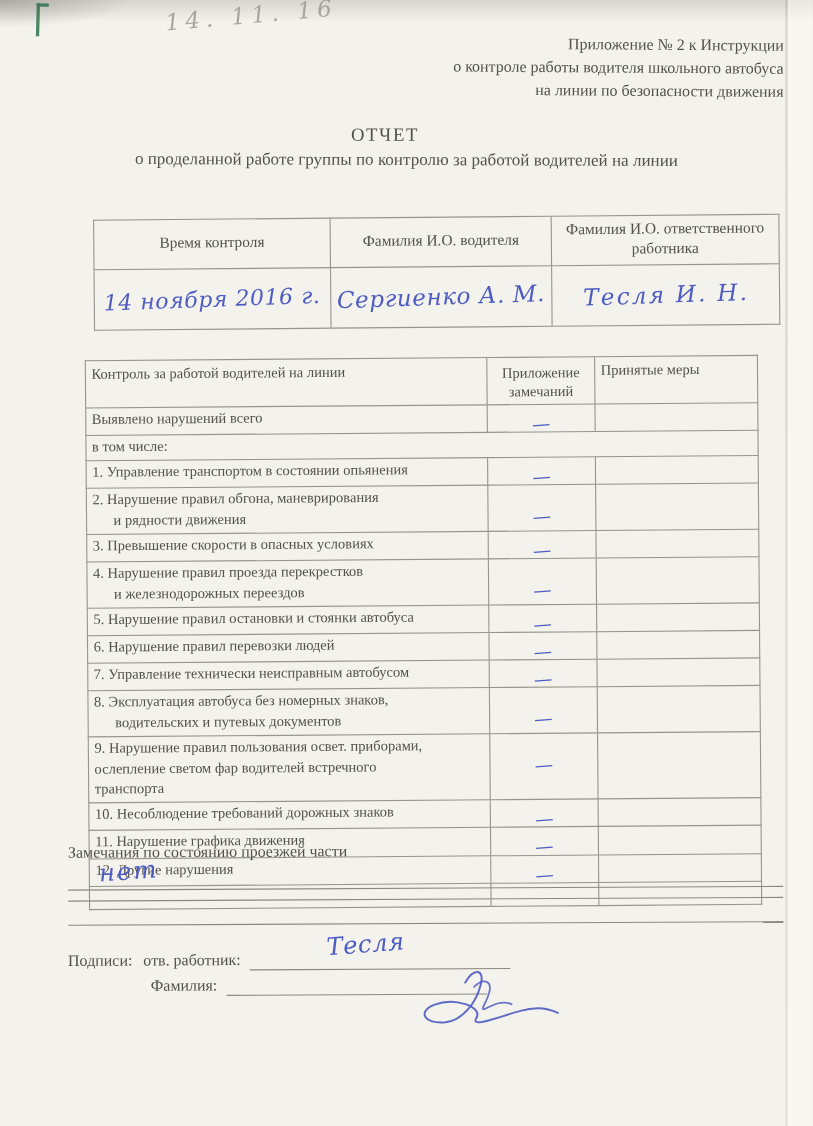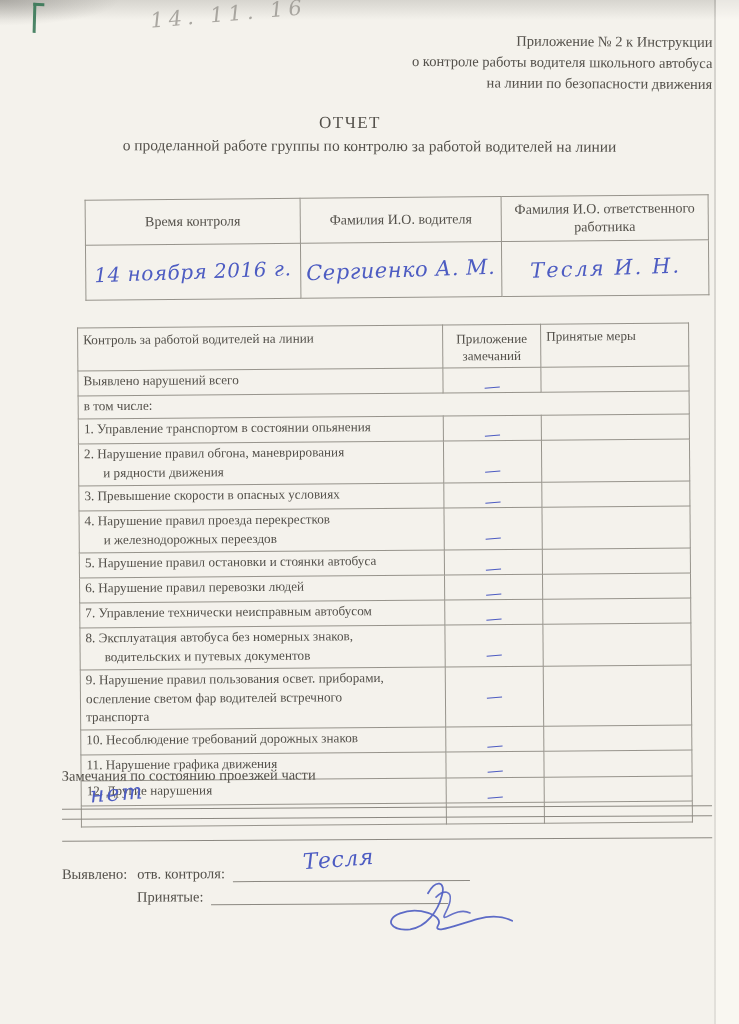--- a/index.html
+++ b/index.html
@@ -218,28 +218,28 @@
       <span class="fill">
         <span class="hw hw-net">нет</span>
       </span>
     </div>
     <div class="rule rule1"></div>
     <div class="rule rule2"></div>
   </div>
 
   <div class="signatures">
     <div class="sig-row">
-      <span class="sig-label">Выявлено:</span>
-      <span class="sig-sublabel">отв. контроля:</span>
+      <span class="sig-label">Подписи:</span>
+      <span class="sig-sublabel">отв. работник:</span>
       <span class="sig-line">
         <span class="hw resp-sig">Тесля</span>
       </span>
     </div>
     <div class="sig-row row2">
-      <span class="sig-sublabel">Принятые:</span>
+      <span class="sig-sublabel">Фамилия:</span>
       <span class="sig-line">
         <svg class="driver-squiggle" width="170" height="62" viewBox="0 0 170 62">
           <path d="M62 18 C70 4 80 6 76 20 C72 36 60 52 44 54 C24 56 18 44 34 38 C52 31 78 40 72 50 C66 60 90 50 112 44 C126 40 138 42 146 46" fill="none" stroke="#4d5cc2" stroke-width="1.8" stroke-linecap="round" opacity=".9"></path>
           <path d="M70 22 C78 14 86 16 84 26 C82 36 74 44 80 42 C88 38 96 34 104 38" fill="none" stroke="#4d5cc2" stroke-width="1.6" stroke-linecap="round" opacity=".85"></path>
         </svg>
       </span>
     </div>
   </div>
 
 </div>

